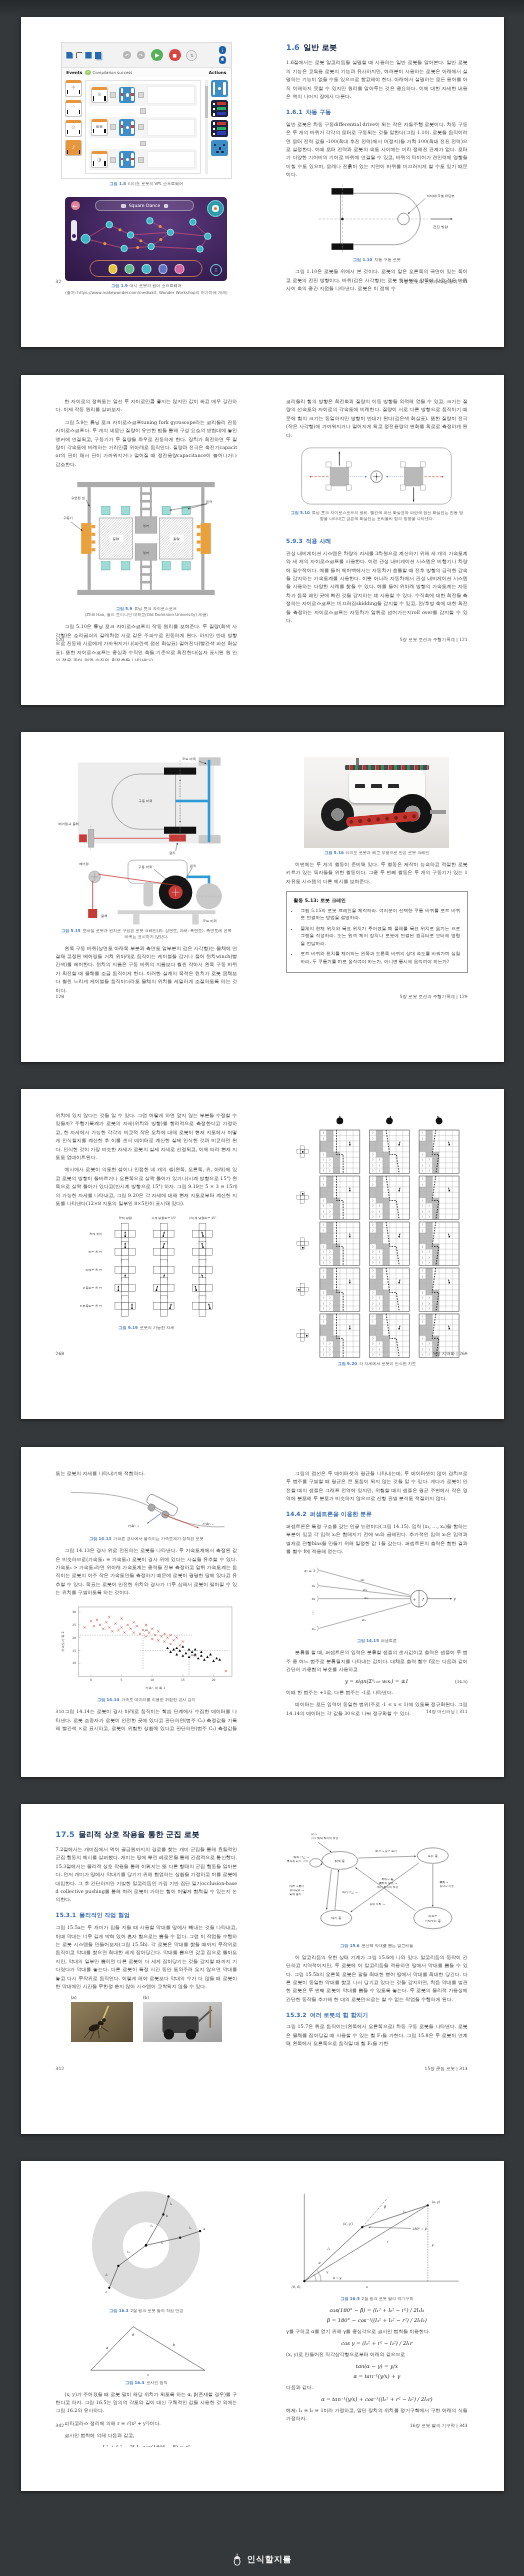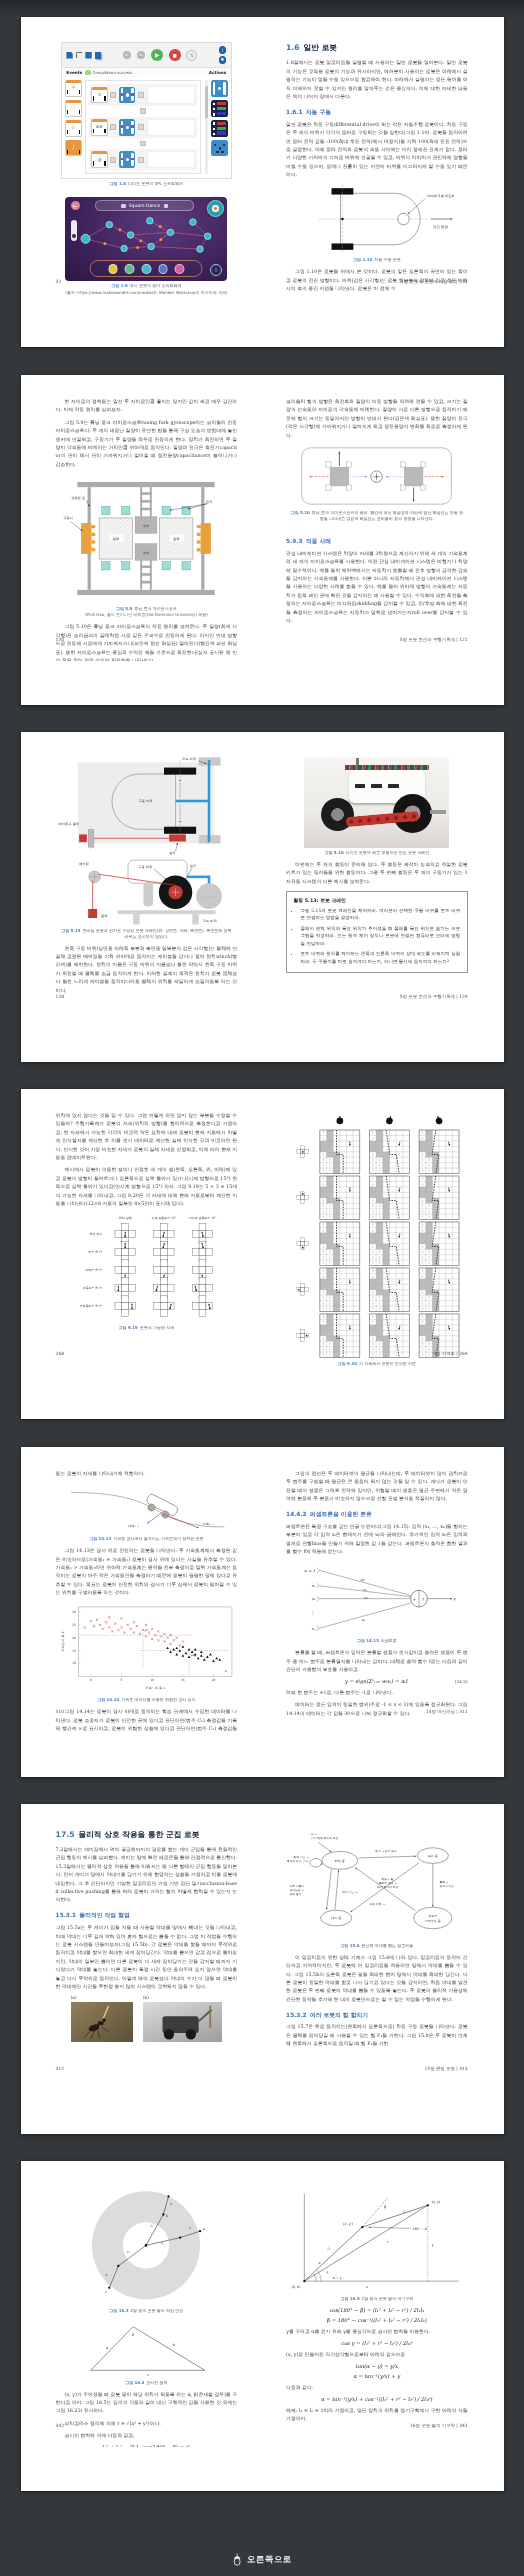--- a/index.html
+++ b/index.html
@@ -1846,16 +1846,16 @@
           <div class="footer fr">16장 로봇 팔의 기구학 | 343</div>
         </div>
       </section>
     </div>
   <div id="publisher">
     <svg width="10.3" height="13" viewBox="0 0 16 20">
       <path d="M3,8 Q8,1 13,8 L13,9 H3 Z" fill="#f2f2f2"></path>
       <ellipse cx="8" cy="13.5" rx="4.6" ry="5.5" fill="none" stroke="#f2f2f2" stroke-width="1.4"></ellipse>
       <line x1="8" y1="1" x2="8" y2="4" stroke="#f2f2f2" stroke-width="1.4"></line>
     </svg>
-    <span class="ptext">오른쪽으로</span>
+    <span class="ptext">인식할지를</span>
   </div>
 </div>
 
 
 </body></html>

